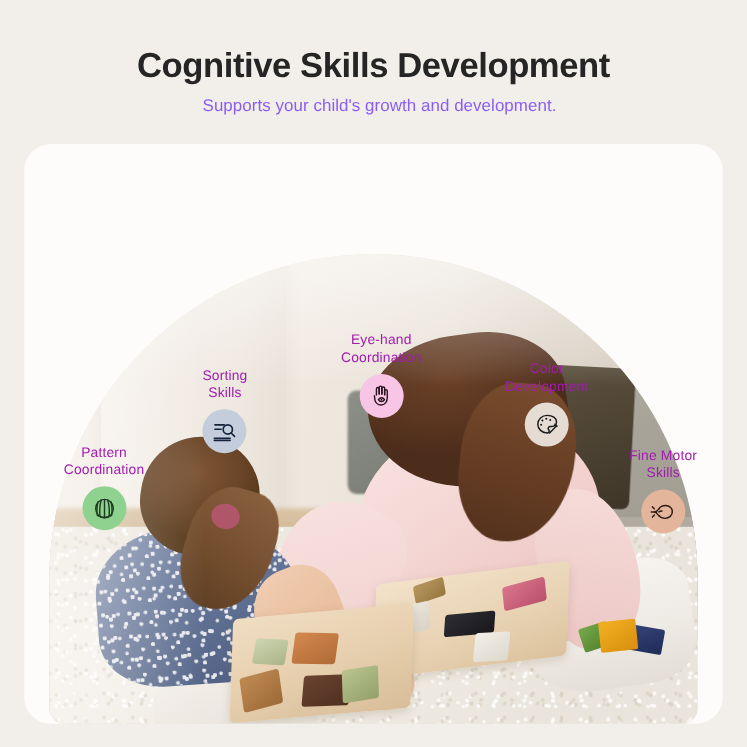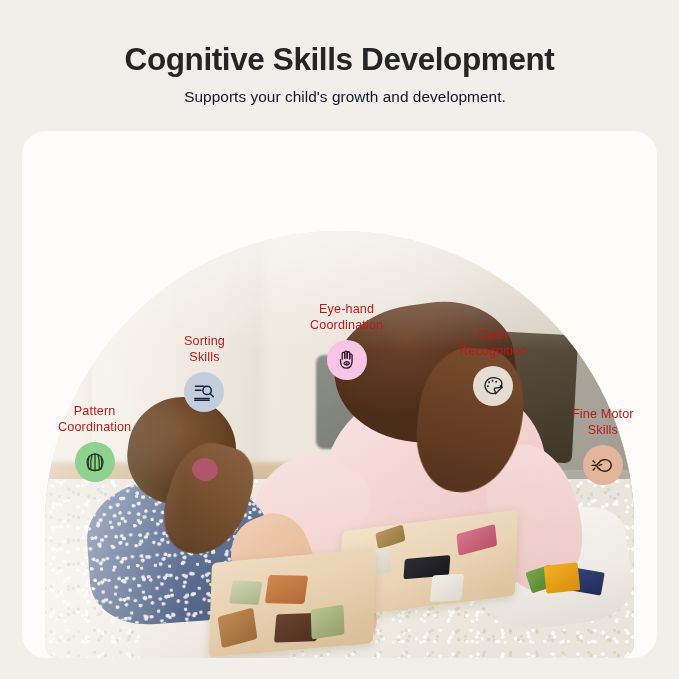--- a/index.html
+++ b/index.html
@@ -38,21 +38,21 @@
     font-weight: 700;
     letter-spacing: -0.4px;
     color: #252525;
     line-height: 1.25;
     font-family: "Liberation Sans", sans-serif;
   }
   .page-subtitle {
     margin-top: 9px;
     font-size: 15.4px;
     font-weight: 400;
-    color: #0f172a;
+    color: #8b5cf6;
     letter-spacing: 0.05px;
     padding-left: 11px;
   }
 
   
   .card {
     position: absolute;
     left: 22px;
     top: 131px;
     width: 635px;
@@ -378,21 +378,21 @@
   .skill {
     position: absolute;
     display: flex;
     flex-direction: column;
     align-items: center;
     z-index: 6;
   }
   .skill-label {
     font-size: 12.6px;
     line-height: 1.28;
-    color: #b91c1c;
+    color: #a21caf;
     text-align: center;
     letter-spacing: 0.15px;
     white-space: pre-line;
     margin-bottom: 7px;
     font-weight: 400;
   }
   .skill-badge {
     width: 40px;
     height: 40px;
     border-radius: 50%;
@@ -534,21 +534,21 @@
             <path d="M14.7 10.8V7.4a1.2 1.2 0 0 1 2.4 0v6.2c0 3.6-2.3 6.6-5.6 6.6-3.1 0-5.5-2.3-5.8-5.4l-.3-3.1"></path>
             <path d="M9 15.3c.7-1.1 1.7-1.7 2.8-1.7s2.1.6 2.8 1.7c-.7 1.1-1.7 1.7-2.8 1.7s-2.1-.6-2.8-1.7z"></path>
             <circle cx="11.8" cy="15.3" r="0.85" fill="#2a1522" stroke="none"></circle>
           </svg>
         </span>
       </div>
     </div>
 
     <div class="skill skill-color">
       <div class="skill-label">Color
-Recognition</div>
+Development</div>
       <div class="skill-badge" style="background:rgba(248,245,240,0.86)">
         <span>
           <svg width="24" height="24" viewBox="0 0 24 24" fill="none" stroke="#1b1b1b" stroke-width="1.3" stroke-linecap="round" stroke-linejoin="round">
             <path d="M12.4 3.6c-4.7 0-8.5 3.5-8.5 8 0 4.4 3.8 8 8.5 8 1.2 0 1.9-.8 1.9-1.7 0-.5-.2-.9-.5-1.2-.3-.3-.5-.7-.5-1.2 0-.9.8-1.7 1.8-1.7h1.4c2.6 0 4.4-1.8 4.4-4.3 0-3.4-3.6-5.9-8.5-5.9z"></path>
             <circle cx="8.1" cy="8.2" r="0.95" fill="#1b1b1b" stroke="none"></circle>
             <circle cx="11.6" cy="6.7" r="0.95" fill="#1b1b1b" stroke="none"></circle>
             <circle cx="15.2" cy="7.8" r="0.95" fill="#1b1b1b" stroke="none"></circle>
             <circle cx="6.9" cy="12.2" r="0.95" fill="#1b1b1b" stroke="none"></circle>
             <path d="M21.1 13.1l-6.5 6.6"></path>
             <path d="M19.4 11.6l1.9 1.9"></path>

